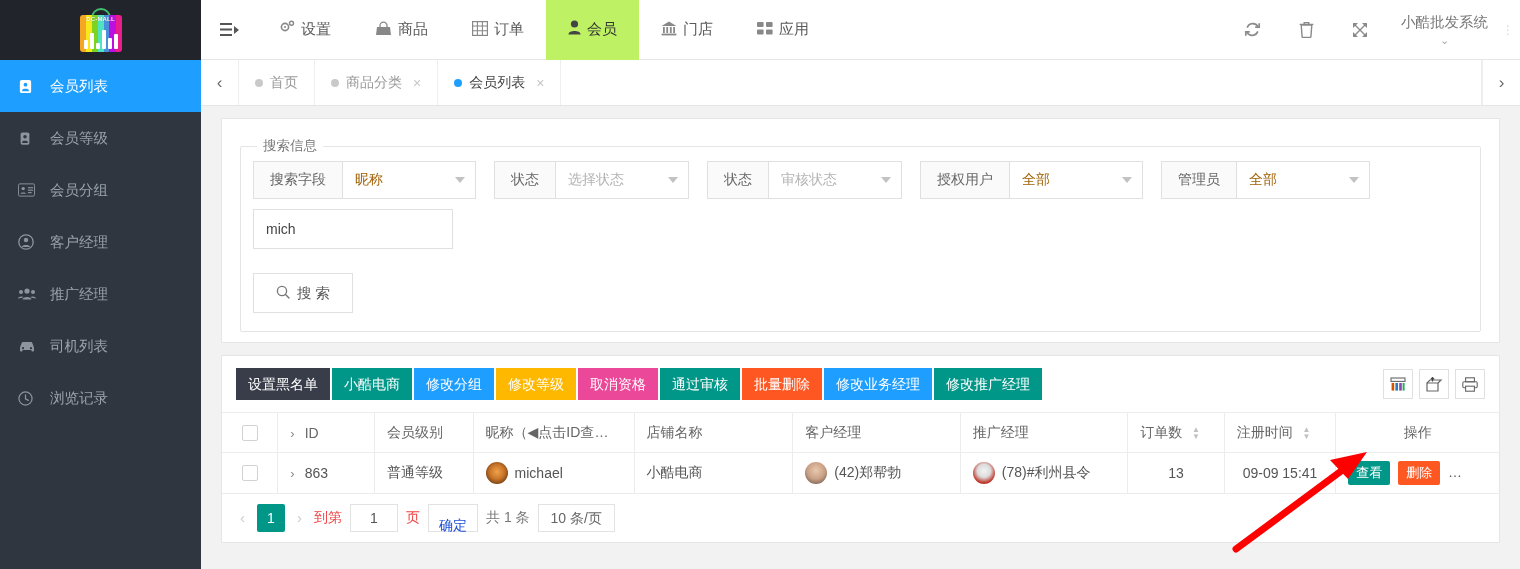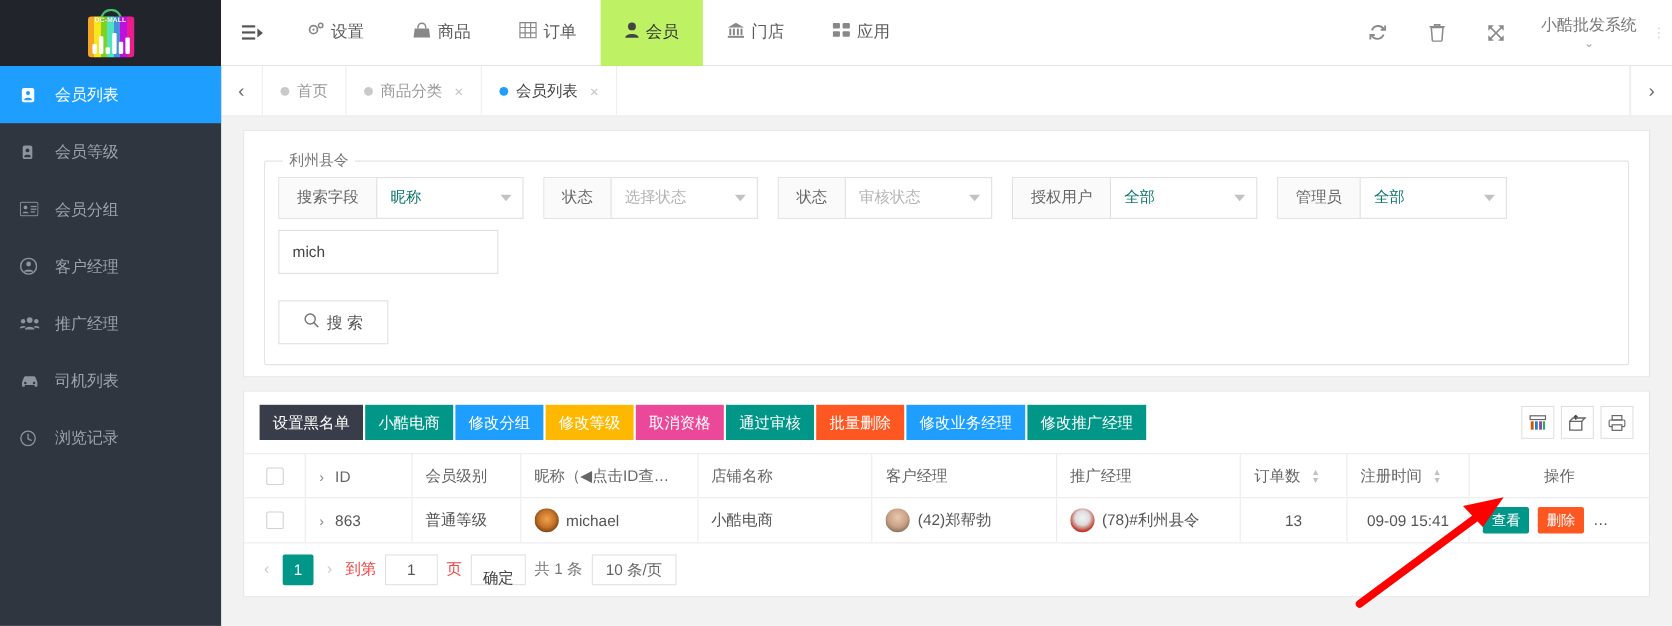--- a/index.html
+++ b/index.html
@@ -139,21 +139,21 @@
   .filter-row { display: flex; align-items: center; gap: 18px; flex-wrap: nowrap; }
   .field-group {
     display: flex; align-items: stretch; border: 1px solid #e0e0e0; height: 38px; background: #fff;
   }
   .field-label {
     background: #fafafa; border-right: 1px solid #e0e0e0; display: flex; align-items: center;
     padding: 0 16px; color: #666; font-size: 14px; white-space: nowrap;
   }
   .field-select {
     display: flex; align-items: center; justify-content: space-between;
-    min-width: 132px; padding: 0 10px 0 12px; color: #0f766e; font-size: 14px; cursor: pointer;
+    min-width: 132px; padding: 0 10px 0 12px; color: #a16207; font-size: 14px; cursor: pointer;
   }
   .field-select.placeholder { color: #b4b4b4; }
   .field-select .tri {
     width: 0; height: 0; border-left: 5px solid transparent; border-right: 5px solid transparent;
     border-top: 6px solid #c2c2c2; margin-left: 16px;
   }
 
   .search-input {
     margin-top: 10px; width: 200px; height: 40px; border: 1px solid #e0e0e0;
     padding: 0 12px; font-size: 14px; color: #444; outline: none;
@@ -226,21 +226,21 @@
     min-width: 28px; height: 28px; line-height: 28px; text-align: center;
     background: #009688; color: #fff; border-radius: 2px; cursor: pointer;
   }
   .pg-text { color: #ef4444; }
   .pg-input {
     width: 48px; height: 28px; border: 1px solid #e2e2e2; text-align: center;
     font-size: 14px; color: #555; font-family: inherit; outline: none; background: #fff;
   }
   .pg-confirm {
     height: 28px; padding: 12px 10px; border: 1px solid #e2e2e2; background: #fff;
-    color: #404040; font-size: 14px; cursor: pointer; font-family: inherit;
+    color: #1d4ed8; font-size: 14px; cursor: pointer; font-family: inherit;
   }
   .pg-count { color: #777; }
   .pg-size {
     height: 28px; line-height: 26px; padding: 0 12px; border: 1px solid #e2e2e2;
     background: #fff; color: #666; font-size: 14px; cursor: pointer;
   }
 
   
   .annot { position: absolute; left: 0; top: 0; width: 1520px; height: 569px; pointer-events: none; }
 </style>
@@ -469,21 +469,21 @@
         </div>
         <div class="tab-filler"></div>
       </div>
       <div class="tab-arrow right">›</div>
     </div>
 
     <div class="content">
 
       <div class="panel">
         <fieldset class="search-box">
-          <legend>利州县令</legend>
+          <legend>搜索信息</legend>
 
           <div class="filter-row">
             <div class="field-group">
               <div class="field-label">搜索字段</div>
               <div class="field-select">
                 <span>昵称</span>
                 <span class="tri"></span>
               </div>
             </div>
 

